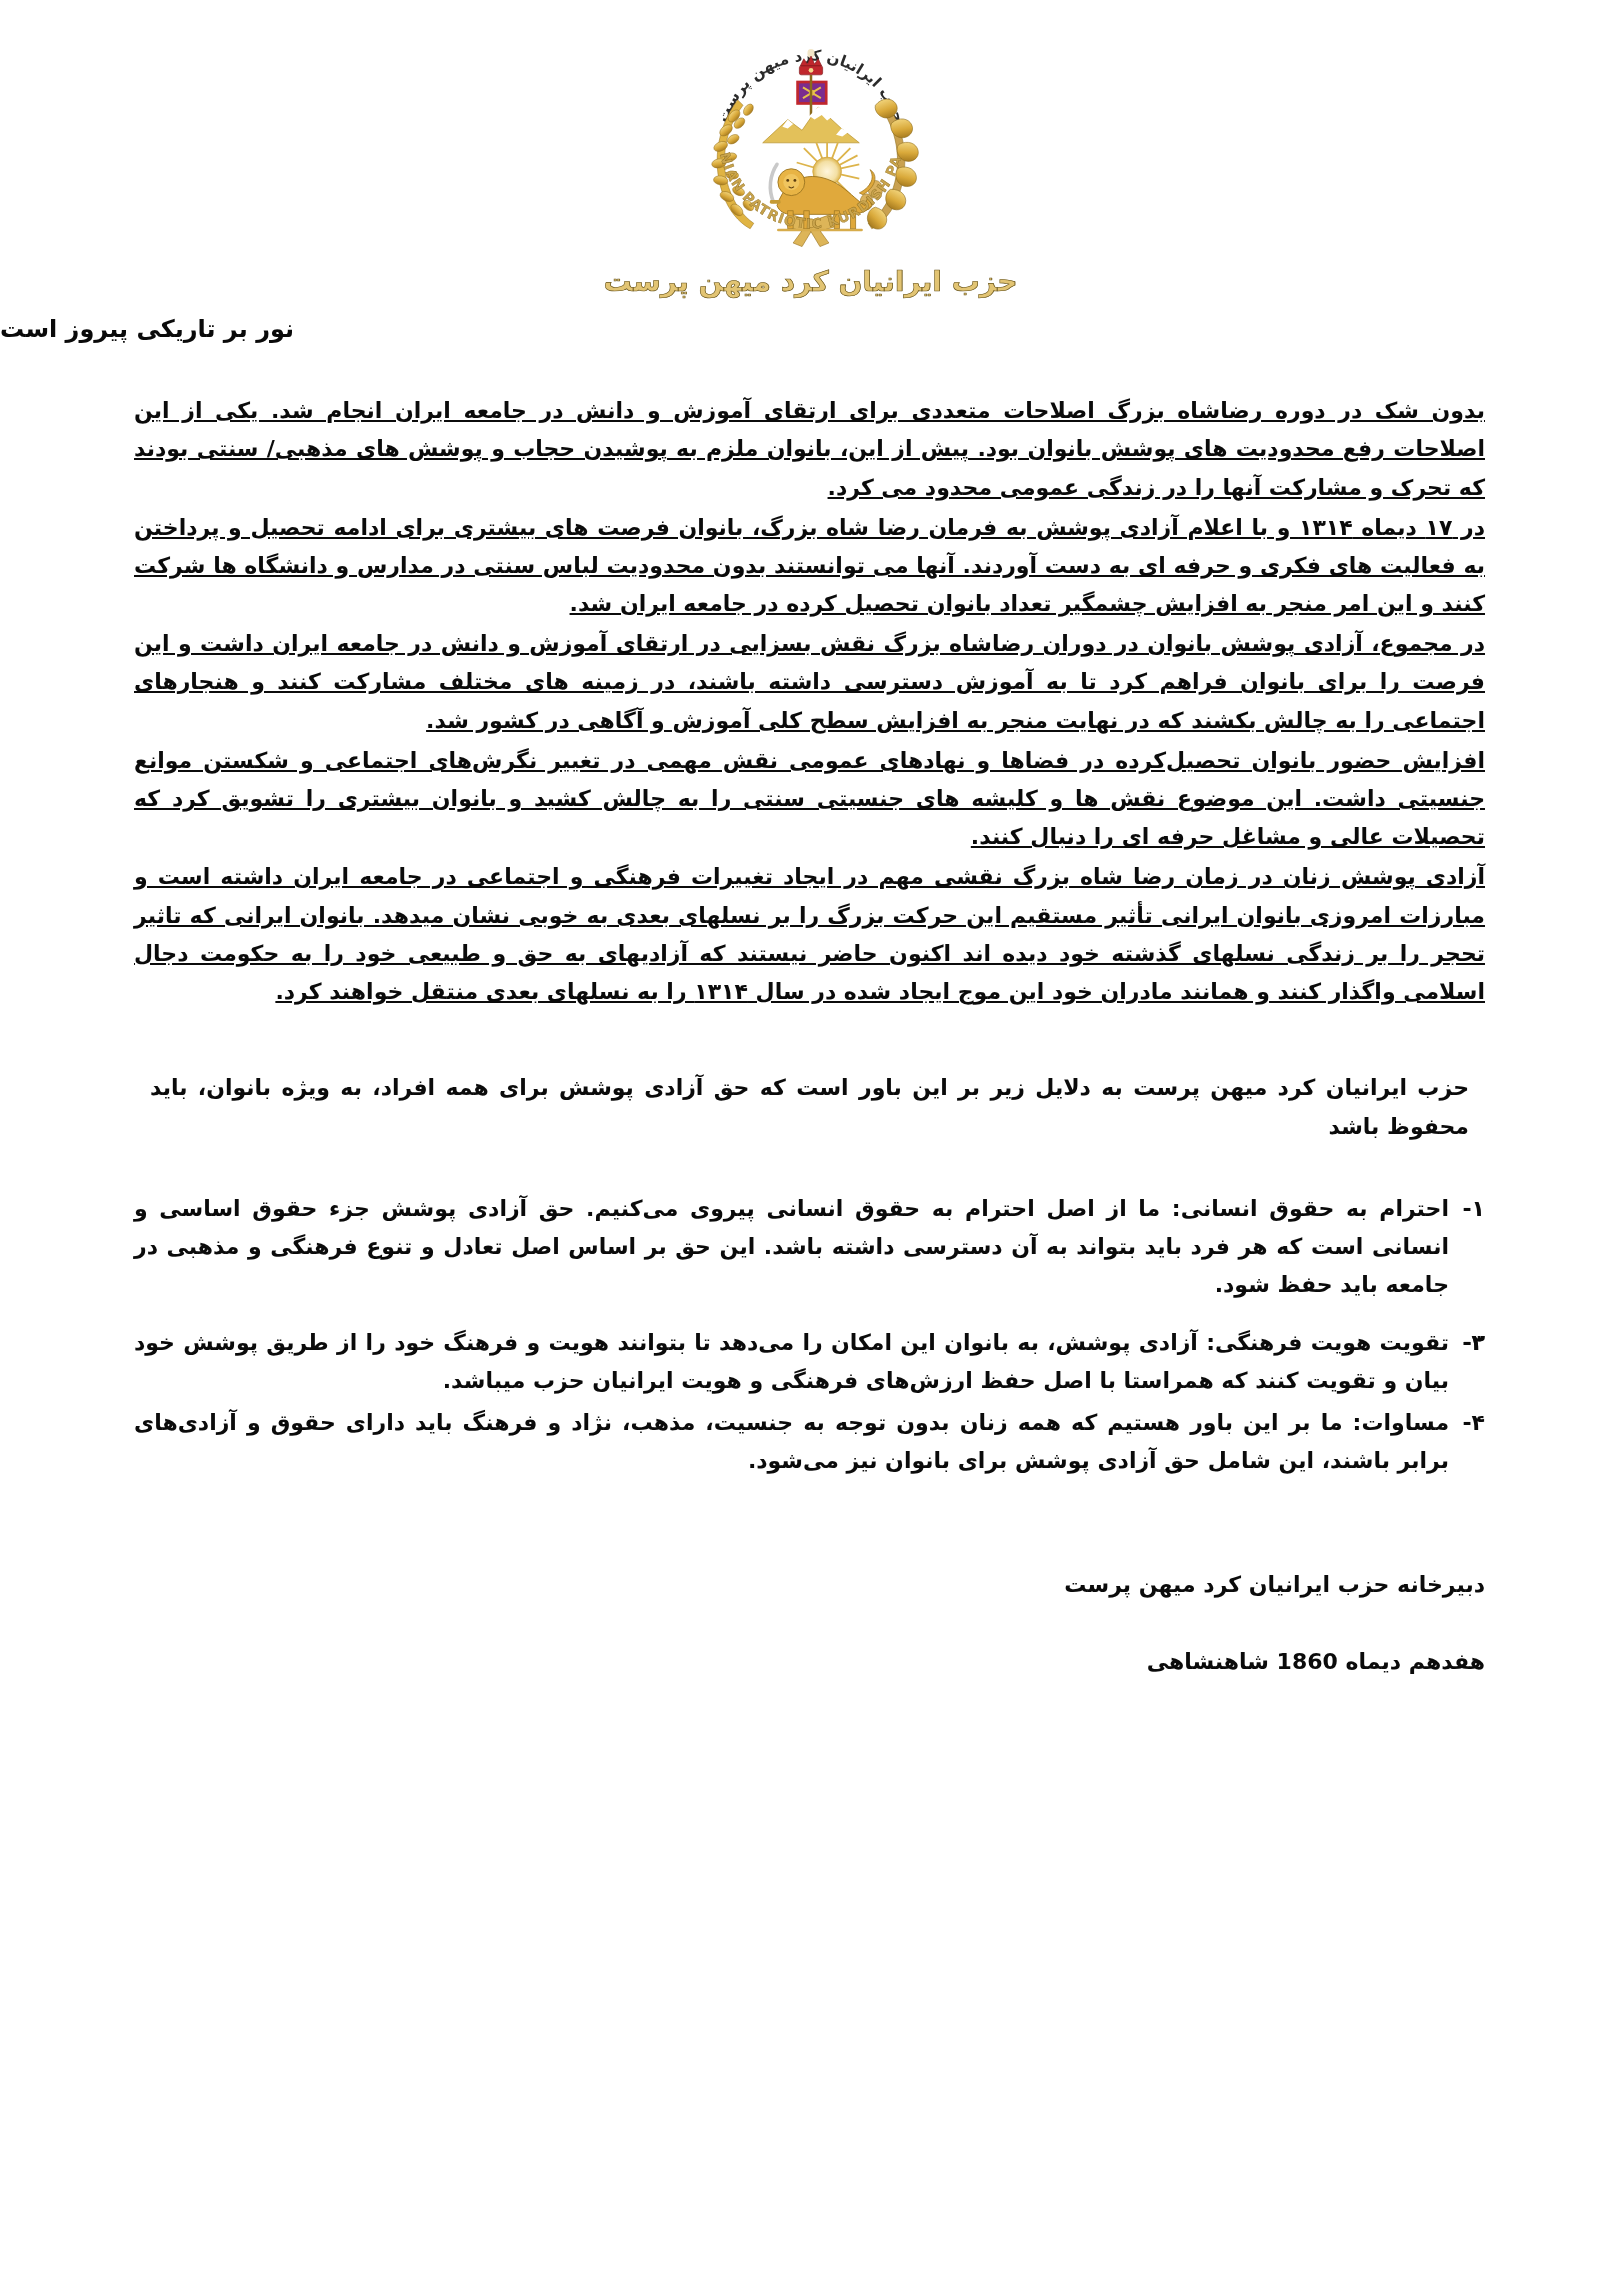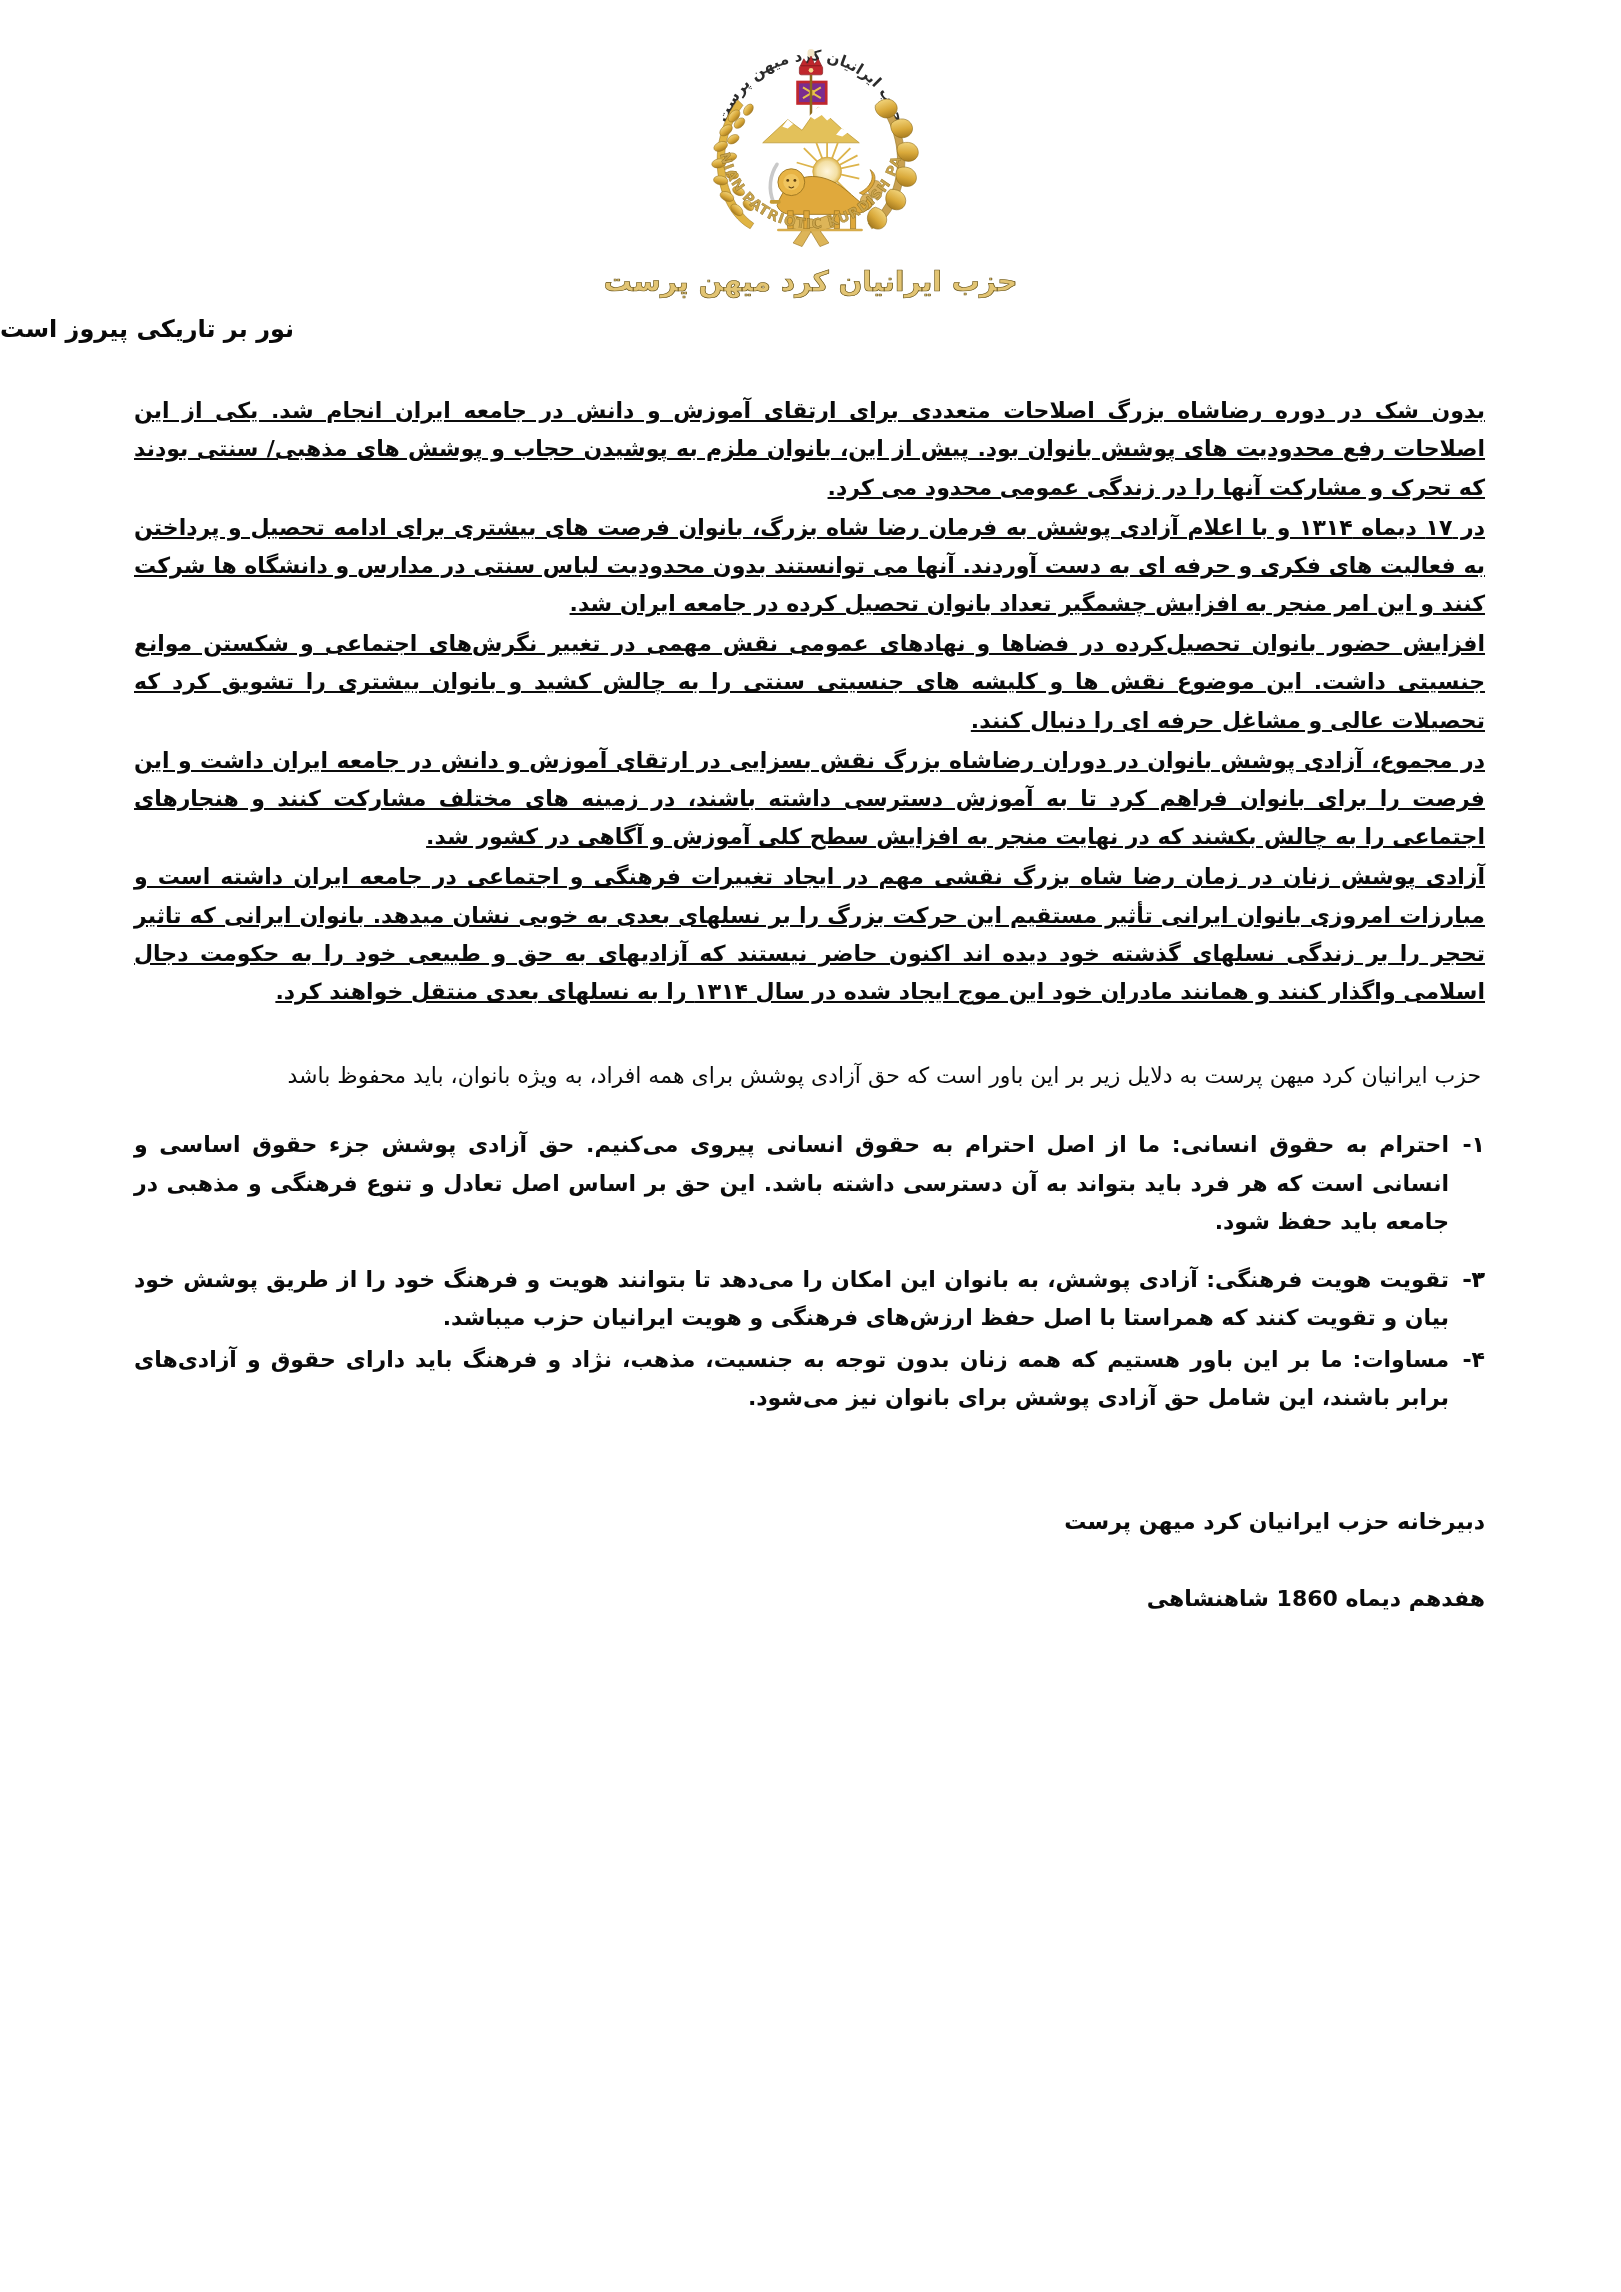--- a/index.html
+++ b/index.html
@@ -84,23 +84,23 @@
     text-align: justify;
     text-align-last: right;
     text-decoration: underline;
   }
 
   .spacer-lg { height: 39px; }
   .spacer-md { height: 27px; }
 
   
   p.statement {
-    margin: 4px;
-    font-size: 22px;
-    font-weight: normal;
+    margin: 16px;
+    font-size: 22px;
+    font-weight: bold;
     line-height: 1.78;
     text-align: justify;
     text-align-last: right;
   }
 
   
   ol.reasons {
     list-style: none;
     margin: 0;
     padding: 0;
@@ -283,22 +283,22 @@
   </div>
 
   <div class="party-name">حزب ایرانیان کرد میهن پرست</div>
 
   <div class="motto">نور بر تاریکی پیروز است</div>
 
   <div class="body-col">
 
     <p class="para">بدون شک در دوره رضاشاه بزرگ اصلاحات متعددی برای ارتقای آموزش و دانش در جامعه ایران انجام شد. یکی از این اصلاحات رفع محدودیت های پوشش بانوان بود. پیش از این، بانوان ملزم به پوشیدن حجاب و پوشش های مذهبی/ سنتی بودند که تحرک و مشارکت آنها را در زندگی عمومی محدود می کرد.</p>
     <p class="para">در ۱۷ دیماه ۱۳۱۴ و با اعلام آزادی پوشش به فرمان رضا شاه بزرگ، بانوان فرصت های بیشتری برای ادامه تحصیل و پرداختن به فعالیت های فکری و حرفه ای به دست آوردند. آنها می توانستند بدون محدودیت لباس سنتی در مدارس و دانشگاه ها شرکت کنند و این امر منجر به افزایش چشمگیر تعداد بانوان تحصیل کرده در جامعه ایران شد.</p>
+    <p class="para">در مجموع، آزادی پوشش بانوان در دوران رضاشاه بزرگ نقش بسزایی در ارتقای آموزش و دانش در جامعه ایران داشت و این فرصت را برای بانوان فراهم کرد تا به آموزش دسترسی داشته باشند، در زمینه های مختلف مشارکت کنند و هنجارهای اجتماعی را به چالش بکشند که در نهایت منجر به افزایش سطح کلی آموزش و آگاهی در کشور شد.</p>
     <p class="para">افزایش حضور بانوان تحصیل‌کرده در فضاها و نهادهای عمومی نقش مهمی در تغییر نگرش‌های اجتماعی و شکستن موانع جنسیتی داشت. این موضوع نقش ها و کلیشه های جنسیتی سنتی را به چالش کشید و بانوان بیشتری را تشویق کرد که تحصیلات عالی و مشاغل حرفه ای را دنبال کنند.</p>
-    <p class="para">در مجموع، آزادی پوشش بانوان در دوران رضاشاه بزرگ نقش بسزایی در ارتقای آموزش و دانش در جامعه ایران داشت و این فرصت را برای بانوان فراهم کرد تا به آموزش دسترسی داشته باشند، در زمینه های مختلف مشارکت کنند و هنجارهای اجتماعی را به چالش بکشند که در نهایت منجر به افزایش سطح کلی آموزش و آگاهی در کشور شد.</p>
     <p class="para">آزادی پوشش زنان در زمان رضا شاه بزرگ نقشی مهم در ایجاد تغییرات فرهنگی و اجتماعی در جامعه ایران داشته است و مبارزات امروزی بانوان ایرانی تأثیر مستقیم این حرکت بزرگ را بر نسلهای بعدی به خوبی نشان میدهد. بانوان ایرانی که تاثیر تحجر را بر زندگی نسلهای گذشته خود دیده اند اکنون حاضر نیستند که آزادیهای به حق و طبیعی خود را به حکومت دجال اسلامی واگذار کنند و همانند مادران خود این موج ایجاد شده در سال ۱۳۱۴ را به نسلهای بعدی منتقل خواهند کرد.</p>
 
     <div class="spacer-lg"></div>
 
     <p class="statement">حزب ایرانیان کرد میهن پرست به دلایل زیر بر این باور است که حق آزادی پوشش برای همه افراد، به ویژه بانوان، باید محفوظ باشد</p>
 
     <div class="spacer-md"></div>
 
     <ol class="reasons">
       <li>

